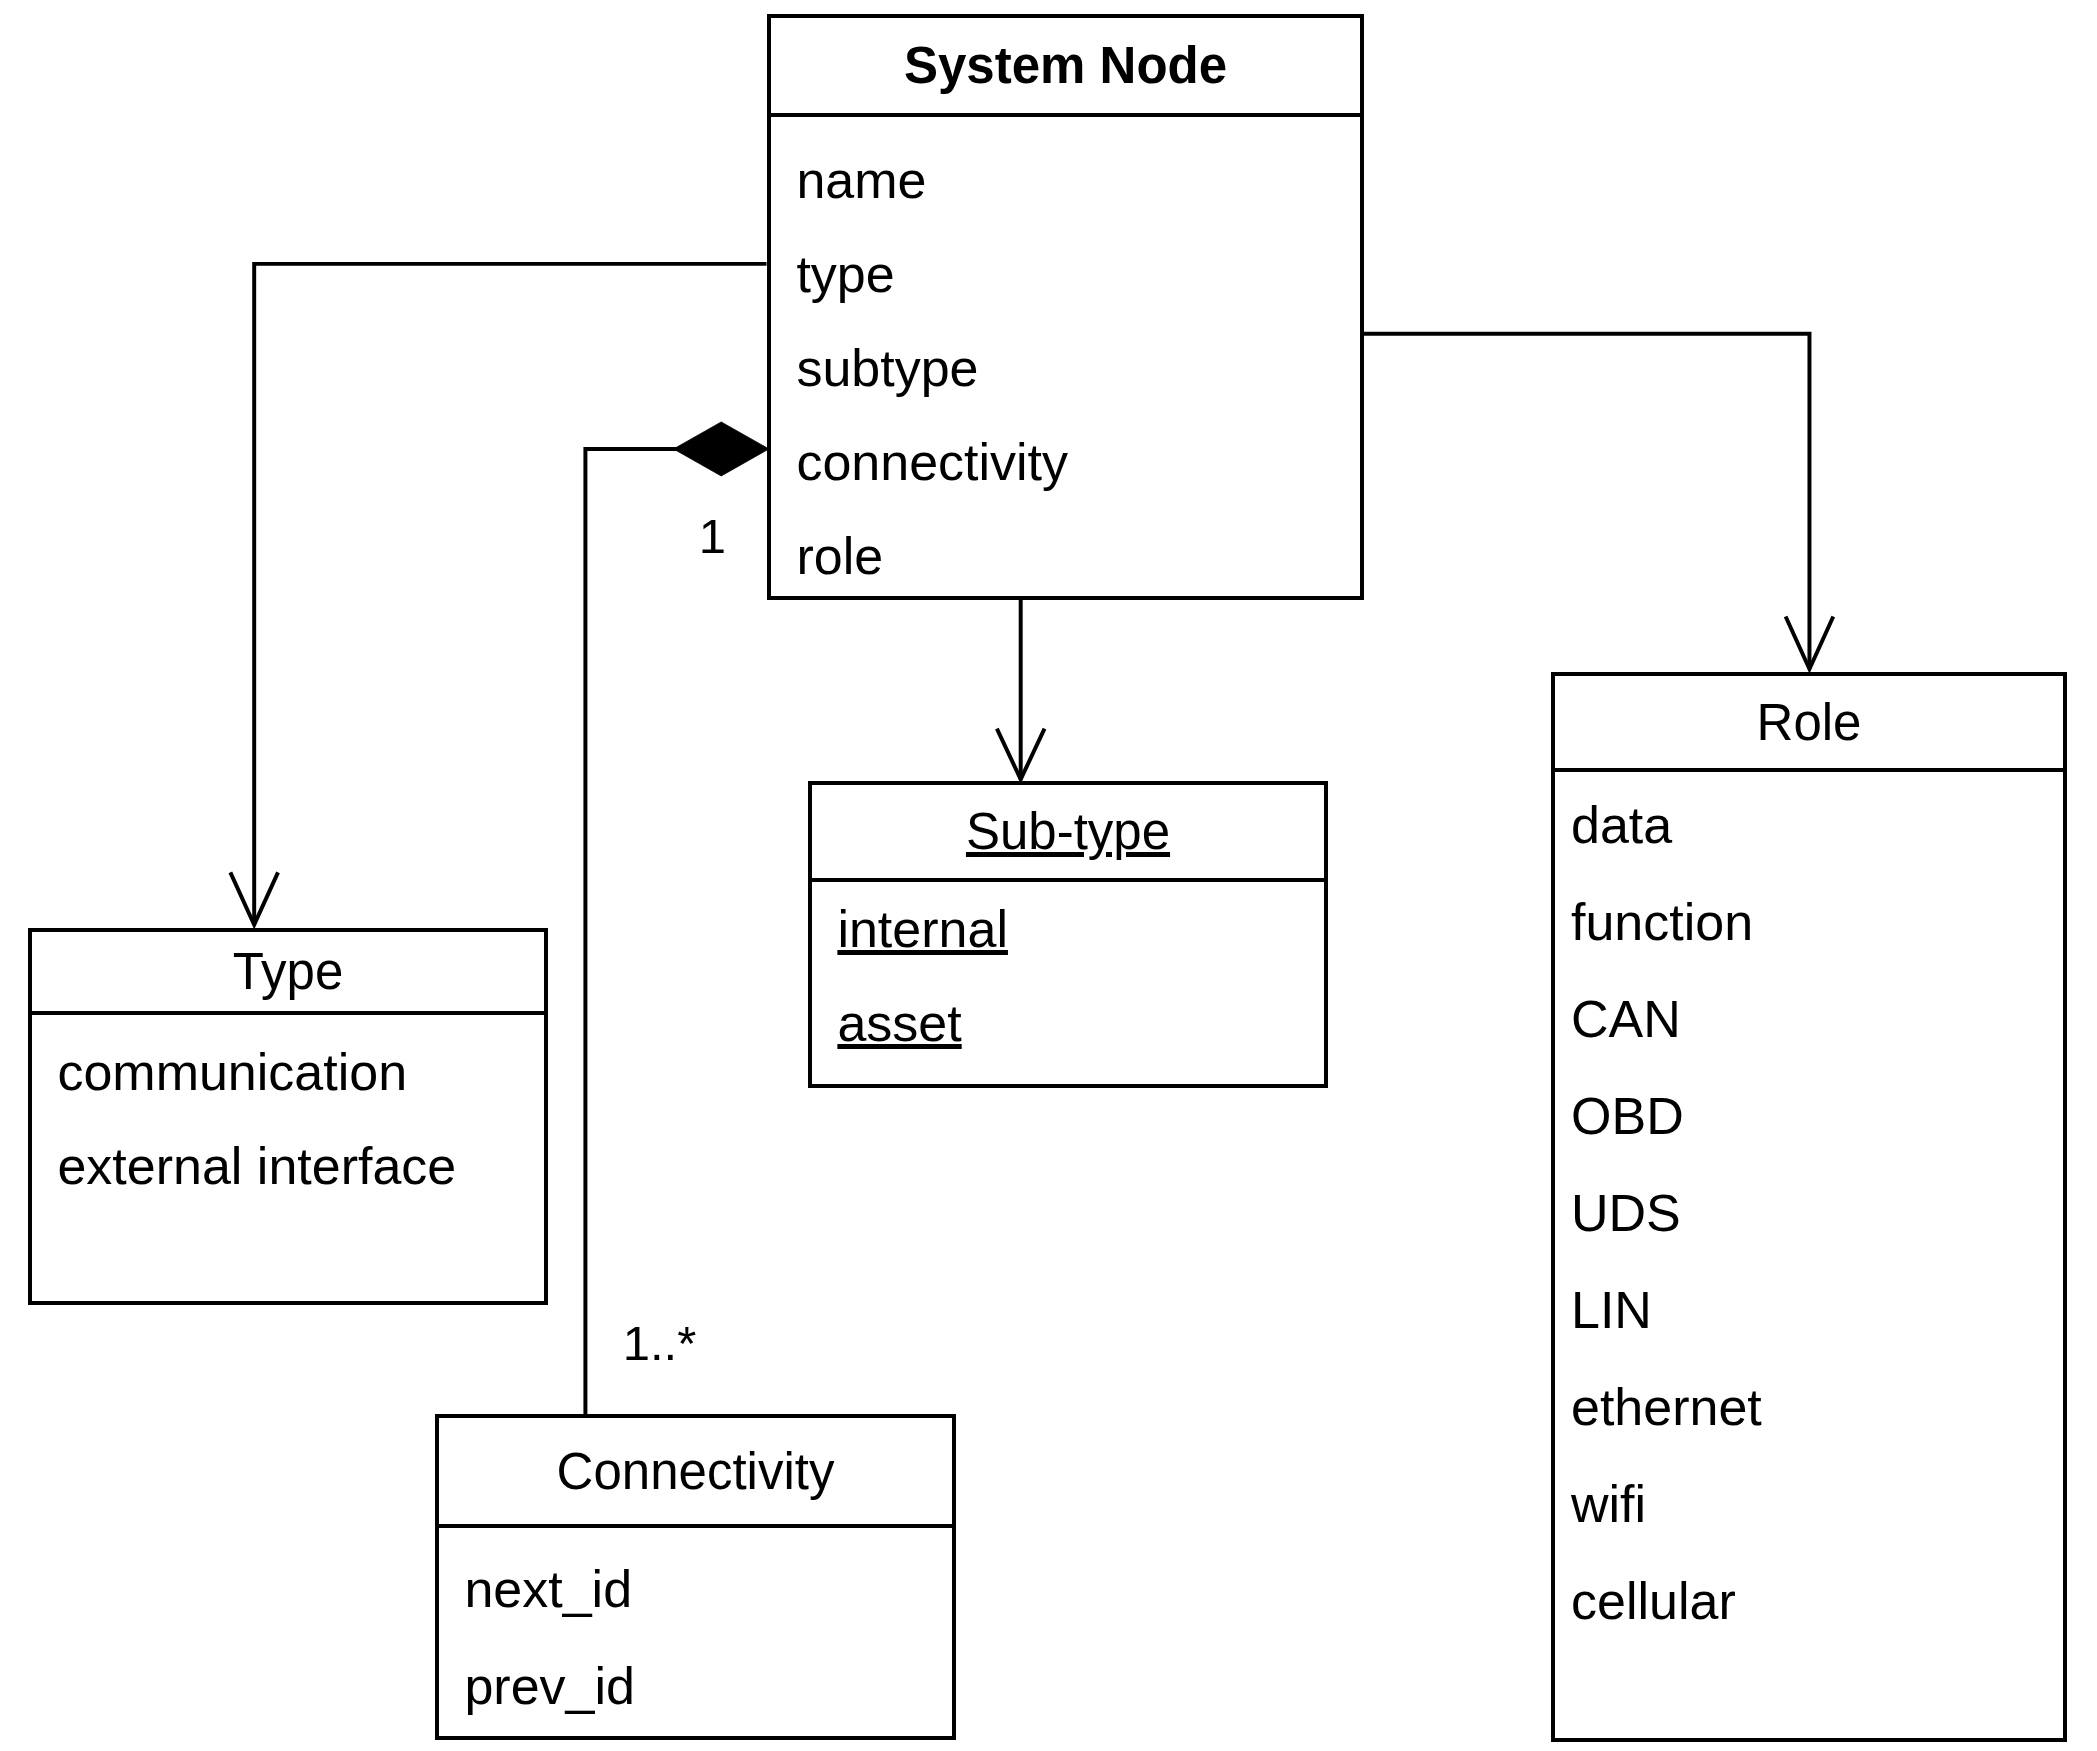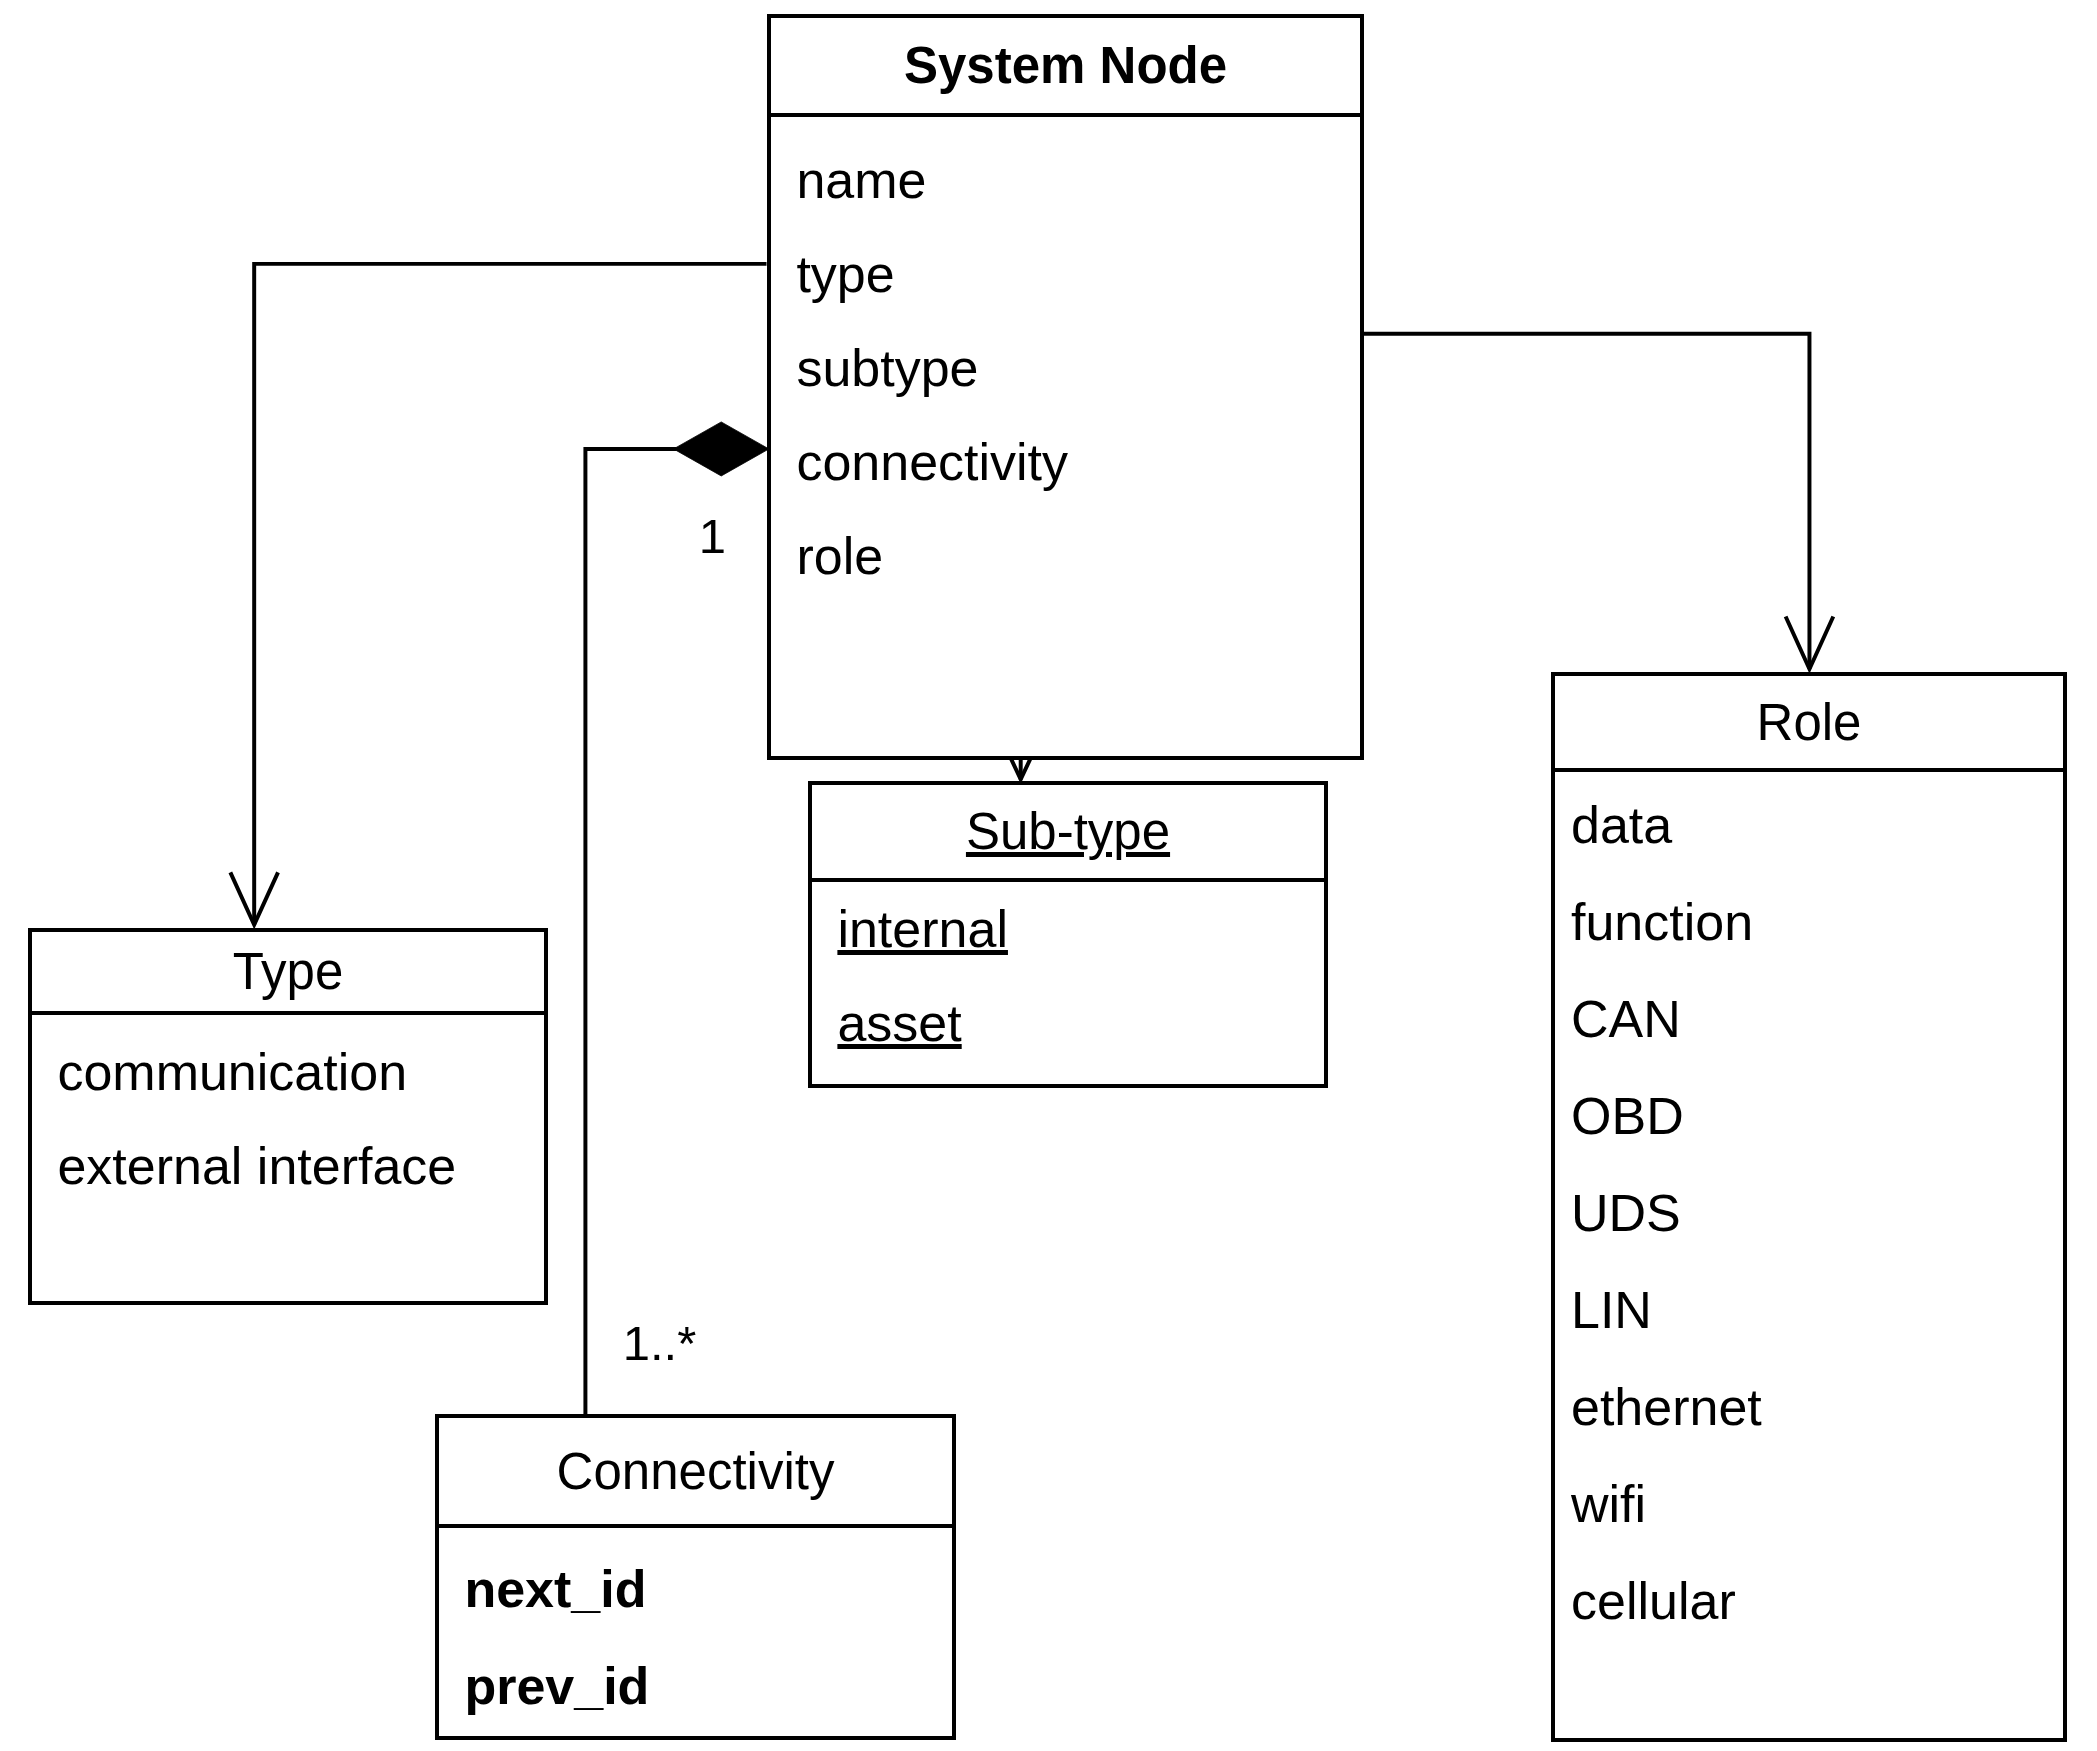--- a/index.html
+++ b/index.html
@@ -7,42 +7,42 @@
           font-family:"Liberation Sans",sans-serif;color:#000;}
   .overlay{position:absolute;left:0;top:0;width:2097px;height:1751px;}
   .uml-class{position:absolute;border:4px solid #000;background:#fff;box-sizing:border-box;}
   .uml-title{display:flex;align-items:center;justify-content:center;
              border-bottom:4px solid #000;font-size:51px;box-sizing:content-box;}
   .bold .uml-title{font-weight:bold;}
   .uml-attrs{display:block;}
   .uml-attr{display:flex;align-items:center;padding-left:25.4px;font-size:52px;}
 
   
-  .c-system{left:767px;top:14.3px;width:597px;height:746px;}
+  .c-system{left:767px;top:14.3px;width:597px;height:586px;}
   .c-system .uml-title{height:95px;}
   .c-system .uml-attrs{padding-top:16px;}
   .c-system .uml-attr{height:94px;}
 
   
   .c-type{left:28px;top:928px;width:520px;height:377px;}
   .c-type .uml-title{height:79px;}
   .c-type .uml-attrs{padding-top:9.5px;}
   .c-type .uml-attr{height:94px;}
 
   
   .c-subtype{left:808px;top:781px;width:520px;height:307px;text-decoration:underline;}
   .c-subtype .uml-title{height:93px;}
   .c-subtype .uml-attrs{}
   .c-subtype .uml-attr{height:94px;}
 
   
   .c-conn{left:435px;top:1414px;width:521px;height:326px;}
   .c-conn .uml-title{height:106px;}
   .c-conn .uml-attrs{padding-top:12px;}
-  .c-conn .uml-attr{height:97px;font-weight:bold;}
+  .c-conn .uml-attr{height:97px;}
 
   
   .c-role{left:1551px;top:672px;width:516px;height:1070px;}
   .c-role .uml-title{height:92px;}
   .c-role .uml-attrs{padding-top:4px;}
   .c-role .uml-attr{height:97px;padding-left:16px;}
 
   .mult-label{position:absolute;font-size:49px;line-height:49px;text-align:center;}
   .mult-one{left:683px;top:512px;width:59px;}
   .mult-many{left:616px;top:1319px;width:87px;}

